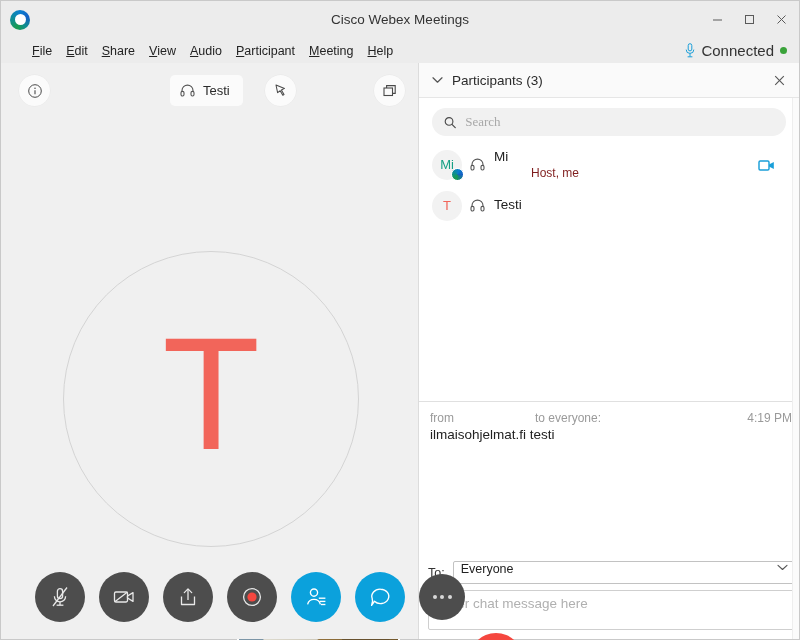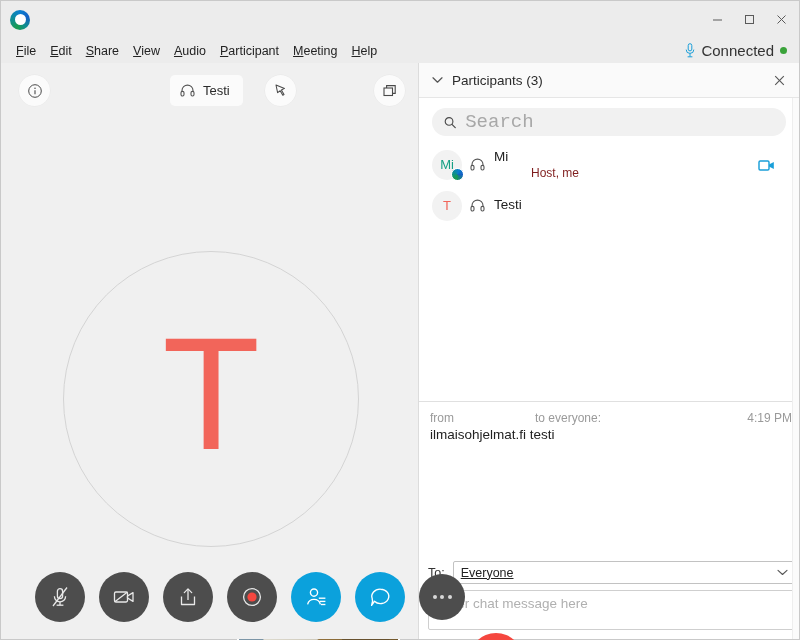--- a/index.html
+++ b/index.html
@@ -67,21 +67,21 @@
     font-size: 12px;
     cursor: default;
   }
 
   
   .menubar {
     height: 25px;
     background: #ececec;
     display: flex;
     align-items: center;
-    padding-left: 8px;
+    padding-left: 24px;
     flex: 0 0 auto;
     position: relative;
   }
   .menu-item {
     font-size: 12.5px;
     color: #232323;
     padding: 2px 7px;
     cursor: default;
     white-space: nowrap;
   }
@@ -274,22 +274,22 @@
     background: #f1f1f1;
     border-radius: 14px;
     display: flex;
     align-items: center;
     padding: 0 12px;
     gap: 9px;
     cursor: text;
   }
   .search-wrap input {
     border: none; outline: none; background: transparent;
-    font-size: 19px; color: #333;
-    font-family: Liberation Mono, monospace;
+    font-size: 13px; color: #333;
+    font-family: Liberation Serif, serif;
     width: 100%;
   }
   .search-wrap input::placeholder { color: #a8a8a8; }
 
   .p-row {
     display: flex;
     align-items: center;
     padding: 5px 23px 5px 13px;
     min-height: 38px;
     cursor: default;
@@ -360,27 +360,25 @@
     margin-bottom: 6px;
   }
   .to-label { font-size: 12.5px; color: #333; }
   .to-select {
     flex: 1 1 auto;
     height: 23px;
     border: 1px solid #c2c2c2;
     border-radius: 2px;
     background: #ffffff;
     display: flex;
-    align-items: center;
     padding: 0 7px;
     font-size: 12.5px;
     color: #222;
     cursor: default;
     position: relative;
-    text-decoration: underline;
   }
   .to-select .caret { margin-left: auto; color: #555; font-size: 10px; }
   .msg-box {
     height: 40px;
     border: 1px solid #cfcfcf;
     border-radius: 2px;
     background: #ffffff;
     padding: 5px 8px;
     font-size: 13.5px;
     color: #b0b0b0;
@@ -399,20 +397,21 @@
     width: 5px; height: 0;
   }
 </style>
 </head>
 <body>
 
 <div id="app">
 
   <div class="titlebar">
     <div class="webex-logo"></div>
+    <div class="title-text">Cisco Webex Meetings</div>
     <div class="win-controls">
       <div class="win-btn">
         <svg width="11" height="11" viewBox="0 0 11 11">
             <line x1="1" y1="6" x2="10" y2="6" stroke="currentColor" stroke-width="1"></line>
           </svg>
       </div>
       <div class="win-btn">
         <svg width="11" height="11" viewBox="0 0 11 11">
             <rect x="1.5" y="1.5" width="8" height="8" fill="none" stroke="currentColor" stroke-width="1"></rect>
           </svg>

